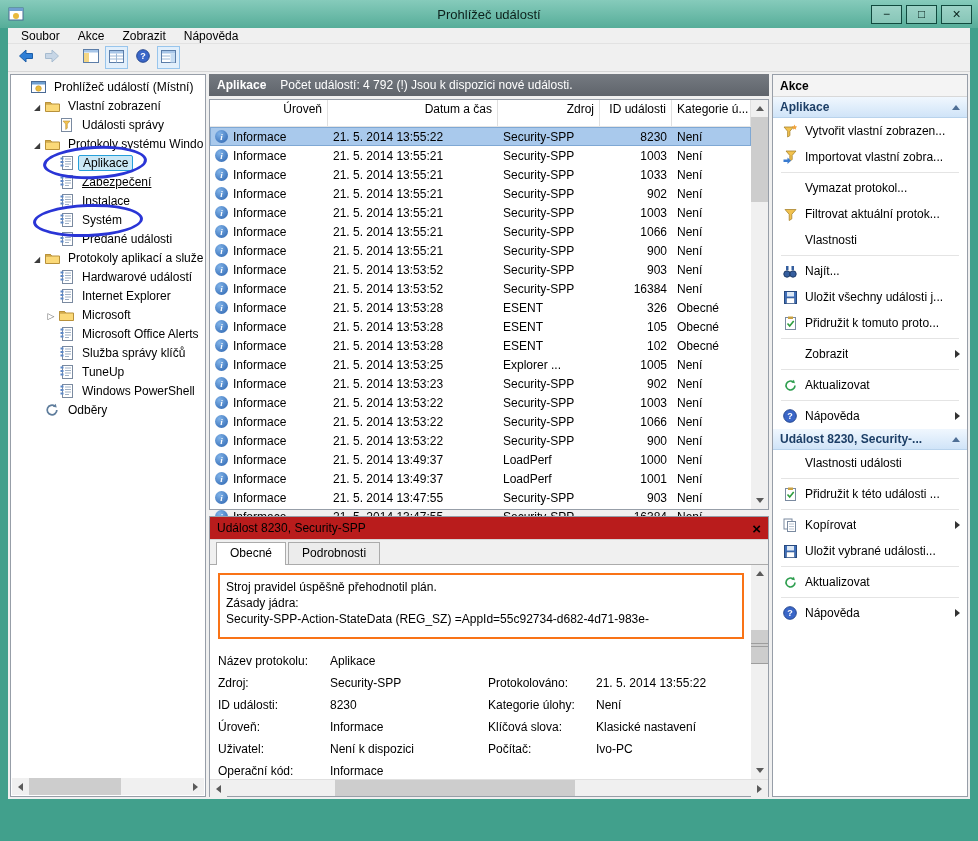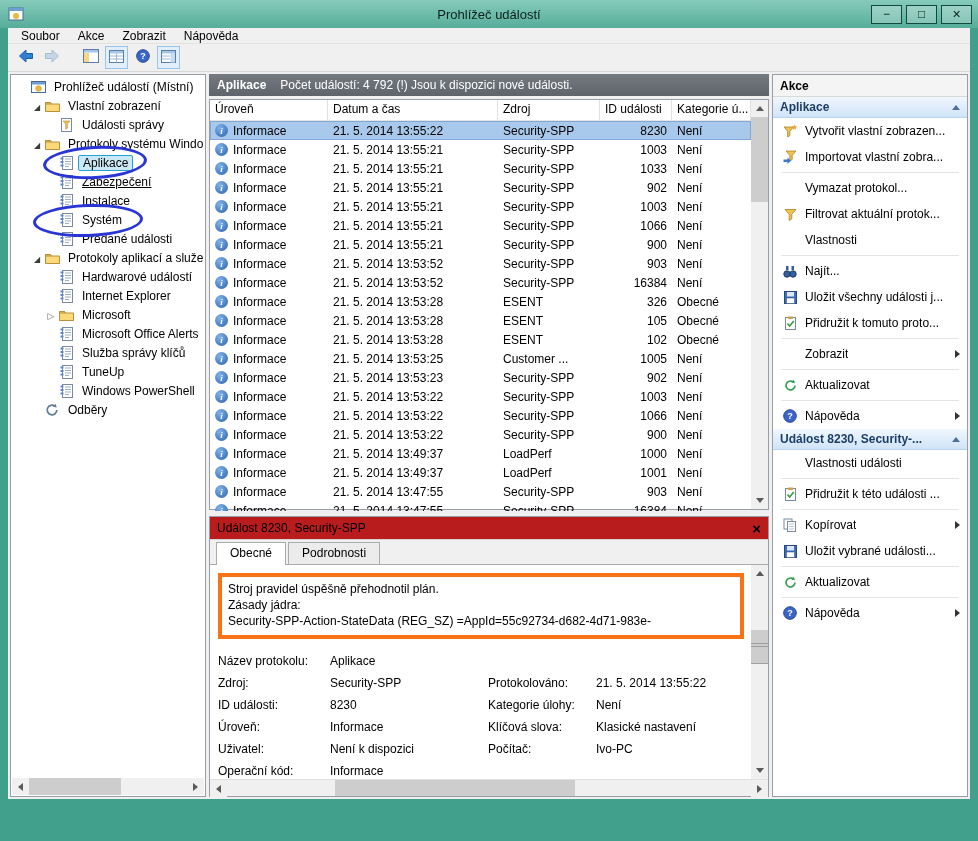--- a/index.html
+++ b/index.html
@@ -83,21 +83,21 @@
   
   .center { flex: 1; display: flex; flex-direction: column; min-width: 0; }
   .log-header {
     height: 22px; background: linear-gradient(#757a81, #5f646b);
     color: #fff; display: flex; align-items: center; gap: 14px; padding: 0 8px;
     flex: none;
   }
   .lh-title { font-weight: bold; }
 
   .table-wrap { margin-top: 3px; height: 411px; position: relative; padding-right: 17px; flex: none; }
-  .thead { display: flex; height: 21px; border-bottom: 1px solid #e5e5e5; }
+  .thead { display: flex; height: 27px; border-bottom: 1px solid #e5e5e5; text-align: right; }
   .th { padding: 2px 5px; border-right: 1px solid #e0e0e0; white-space: nowrap; overflow: hidden; }
   .tbody { overflow: hidden; height: 390px; }
   .tr { display: flex; height: 19px; align-items: center; }
   .tr.selected { background: #a9c9ec; outline: 1px solid #7fa8d4; outline-offset: -1px; }
   .td { padding: 0 5px; white-space: nowrap; overflow: hidden; }
   .c0 { width: 118px; flex: none; }
   .c1 { width: 170px; flex: none; }
   .c2 { width: 102px; flex: none; }
   .c3 { width: 72px; flex: none; }
   .c4 { flex: 1; min-width: 0; }
@@ -135,21 +135,21 @@
   }
   .dt-close { margin-left: auto; font-size: 13px; line-height: 1; }
   .dt-close::before { content: "×"; font-size: 15px; font-weight: bold; }
   .tabs {
     height: 25px; background: #f0f0f0; display: flex; align-items: flex-end;
     padding-left: 6px; gap: 2px; border-bottom: 1px solid #ababab; flex: none;
   }
   .tab { padding: 3px 13px 4px; border: 1px solid #ababab; border-bottom: none; background: #ececec; }
   .tab.active { background: #fff; margin-bottom: -1px; padding-bottom: 5px; }
   .detail-body { flex: 1; background: #fff; position: relative; padding: 8px 24px 0 8px; overflow: hidden; }
-  .desc { border: 4px solid #f97316; height: 66px; overflow: hidden; padding: 4px 6px; }
+  .desc { border: 2px solid #f97316; height: 66px; overflow: hidden; padding: 4px 6px; }
   .dline { line-height: 16px; white-space: nowrap; }
   .fields { margin-top: 11px; }
   .frow { display: flex; height: 22px; align-items: center; }
   .flabel { width: 112px; flex: none; }
   .fvalue { width: 158px; flex: none; }
   .flabel2 { width: 108px; flex: none; }
   .fvalue2 { flex: 1; }
   .detail-hscroll { position: static; height: 17px; flex: none; background: #f0f0f0; display: flex; border-top: 1px solid #e0e0e0; }
 
   
@@ -636,21 +636,21 @@
               <div class="td c2" data-name="event-source-cell">ESENT</div>
               <div class="td c3" data-name="event-id-cell">102</div>
               <div class="td c4" data-name="event-category-cell">Obecné</div>
             </div>
             <div class="tr" data-name="event-row">
               <div class="td c0" data-name="event-level-cell">
                 <span class="info-ic" data-name="information-icon">i</span>
                 <span data-name="event-level-text">Informace</span>
               </div>
               <div class="td c1" data-name="event-datetime-cell">21. 5. 2014 13:53:25</div>
-              <div class="td c2" data-name="event-source-cell">Customer ...</div>
+              <div class="td c2" data-name="event-source-cell">Explorer ...</div>
               <div class="td c3" data-name="event-id-cell">1005</div>
               <div class="td c4" data-name="event-category-cell">Není</div>
             </div>
             <div class="tr" data-name="event-row">
               <div class="td c0" data-name="event-level-cell">
                 <span class="info-ic" data-name="information-icon">i</span>
                 <span data-name="event-level-text">Informace</span>
               </div>
               <div class="td c1" data-name="event-datetime-cell">21. 5. 2014 13:53:23</div>
               <div class="td c2" data-name="event-source-cell">Security-SPP</div>

